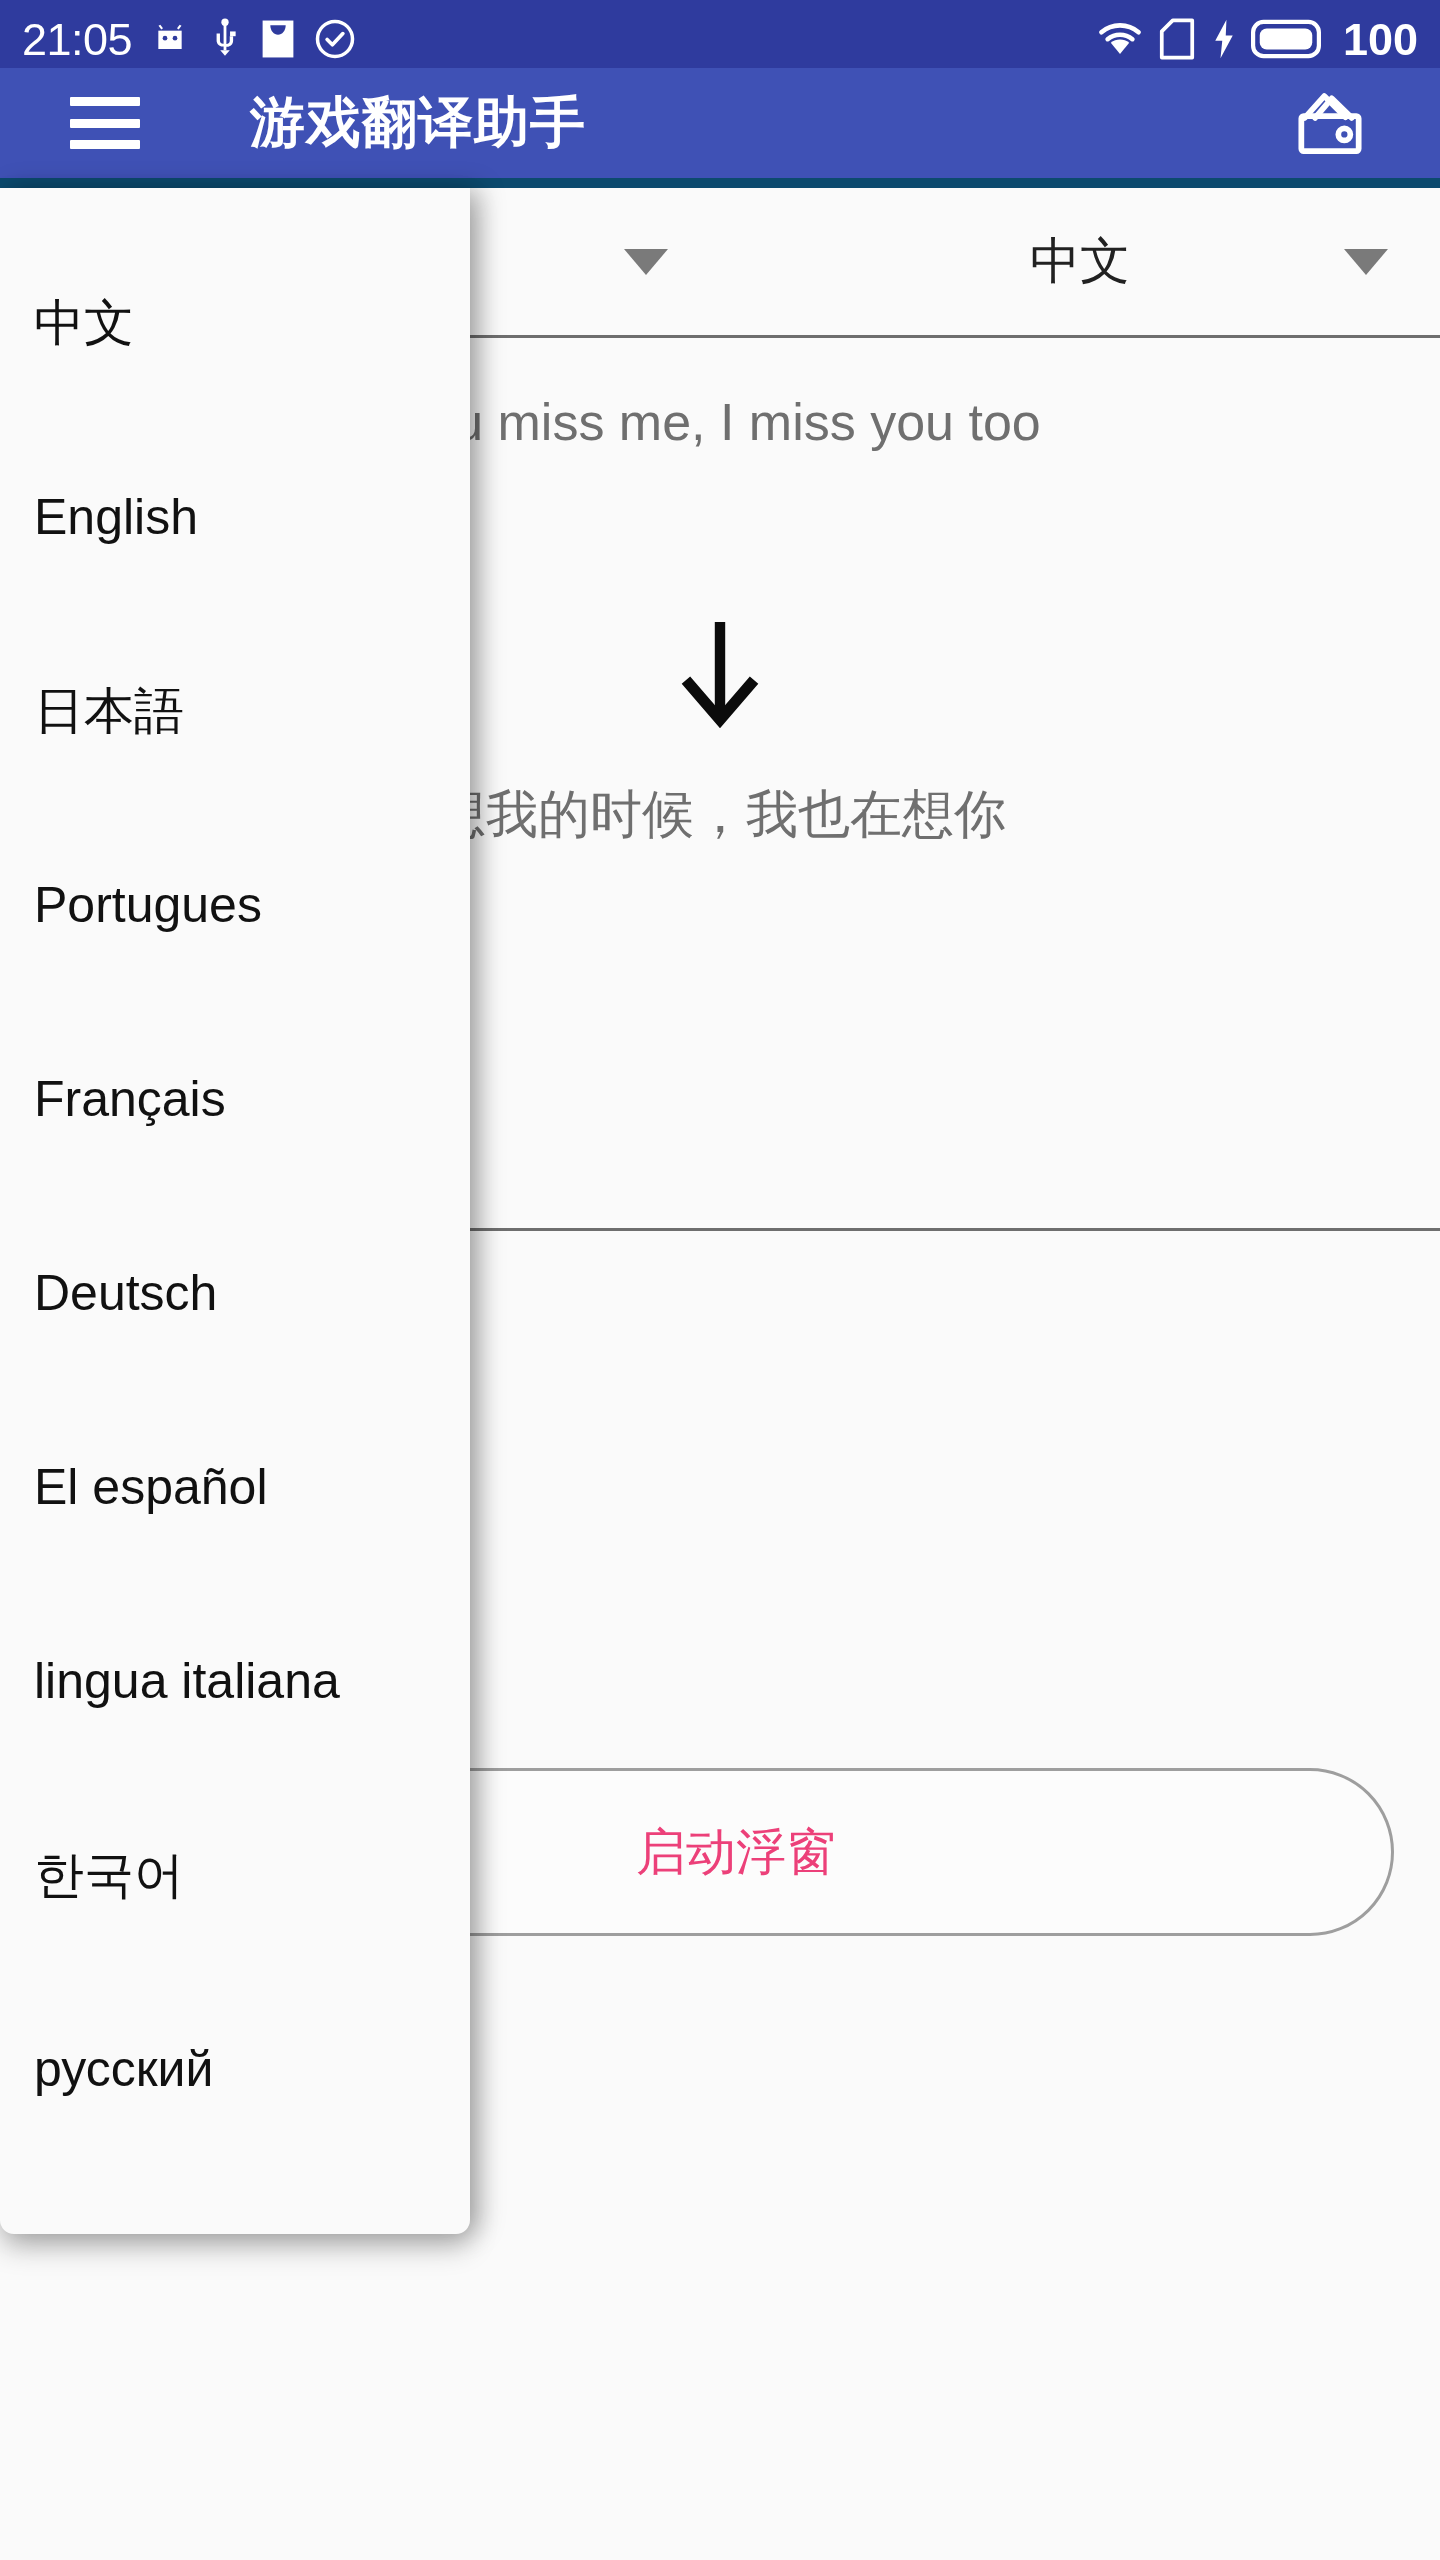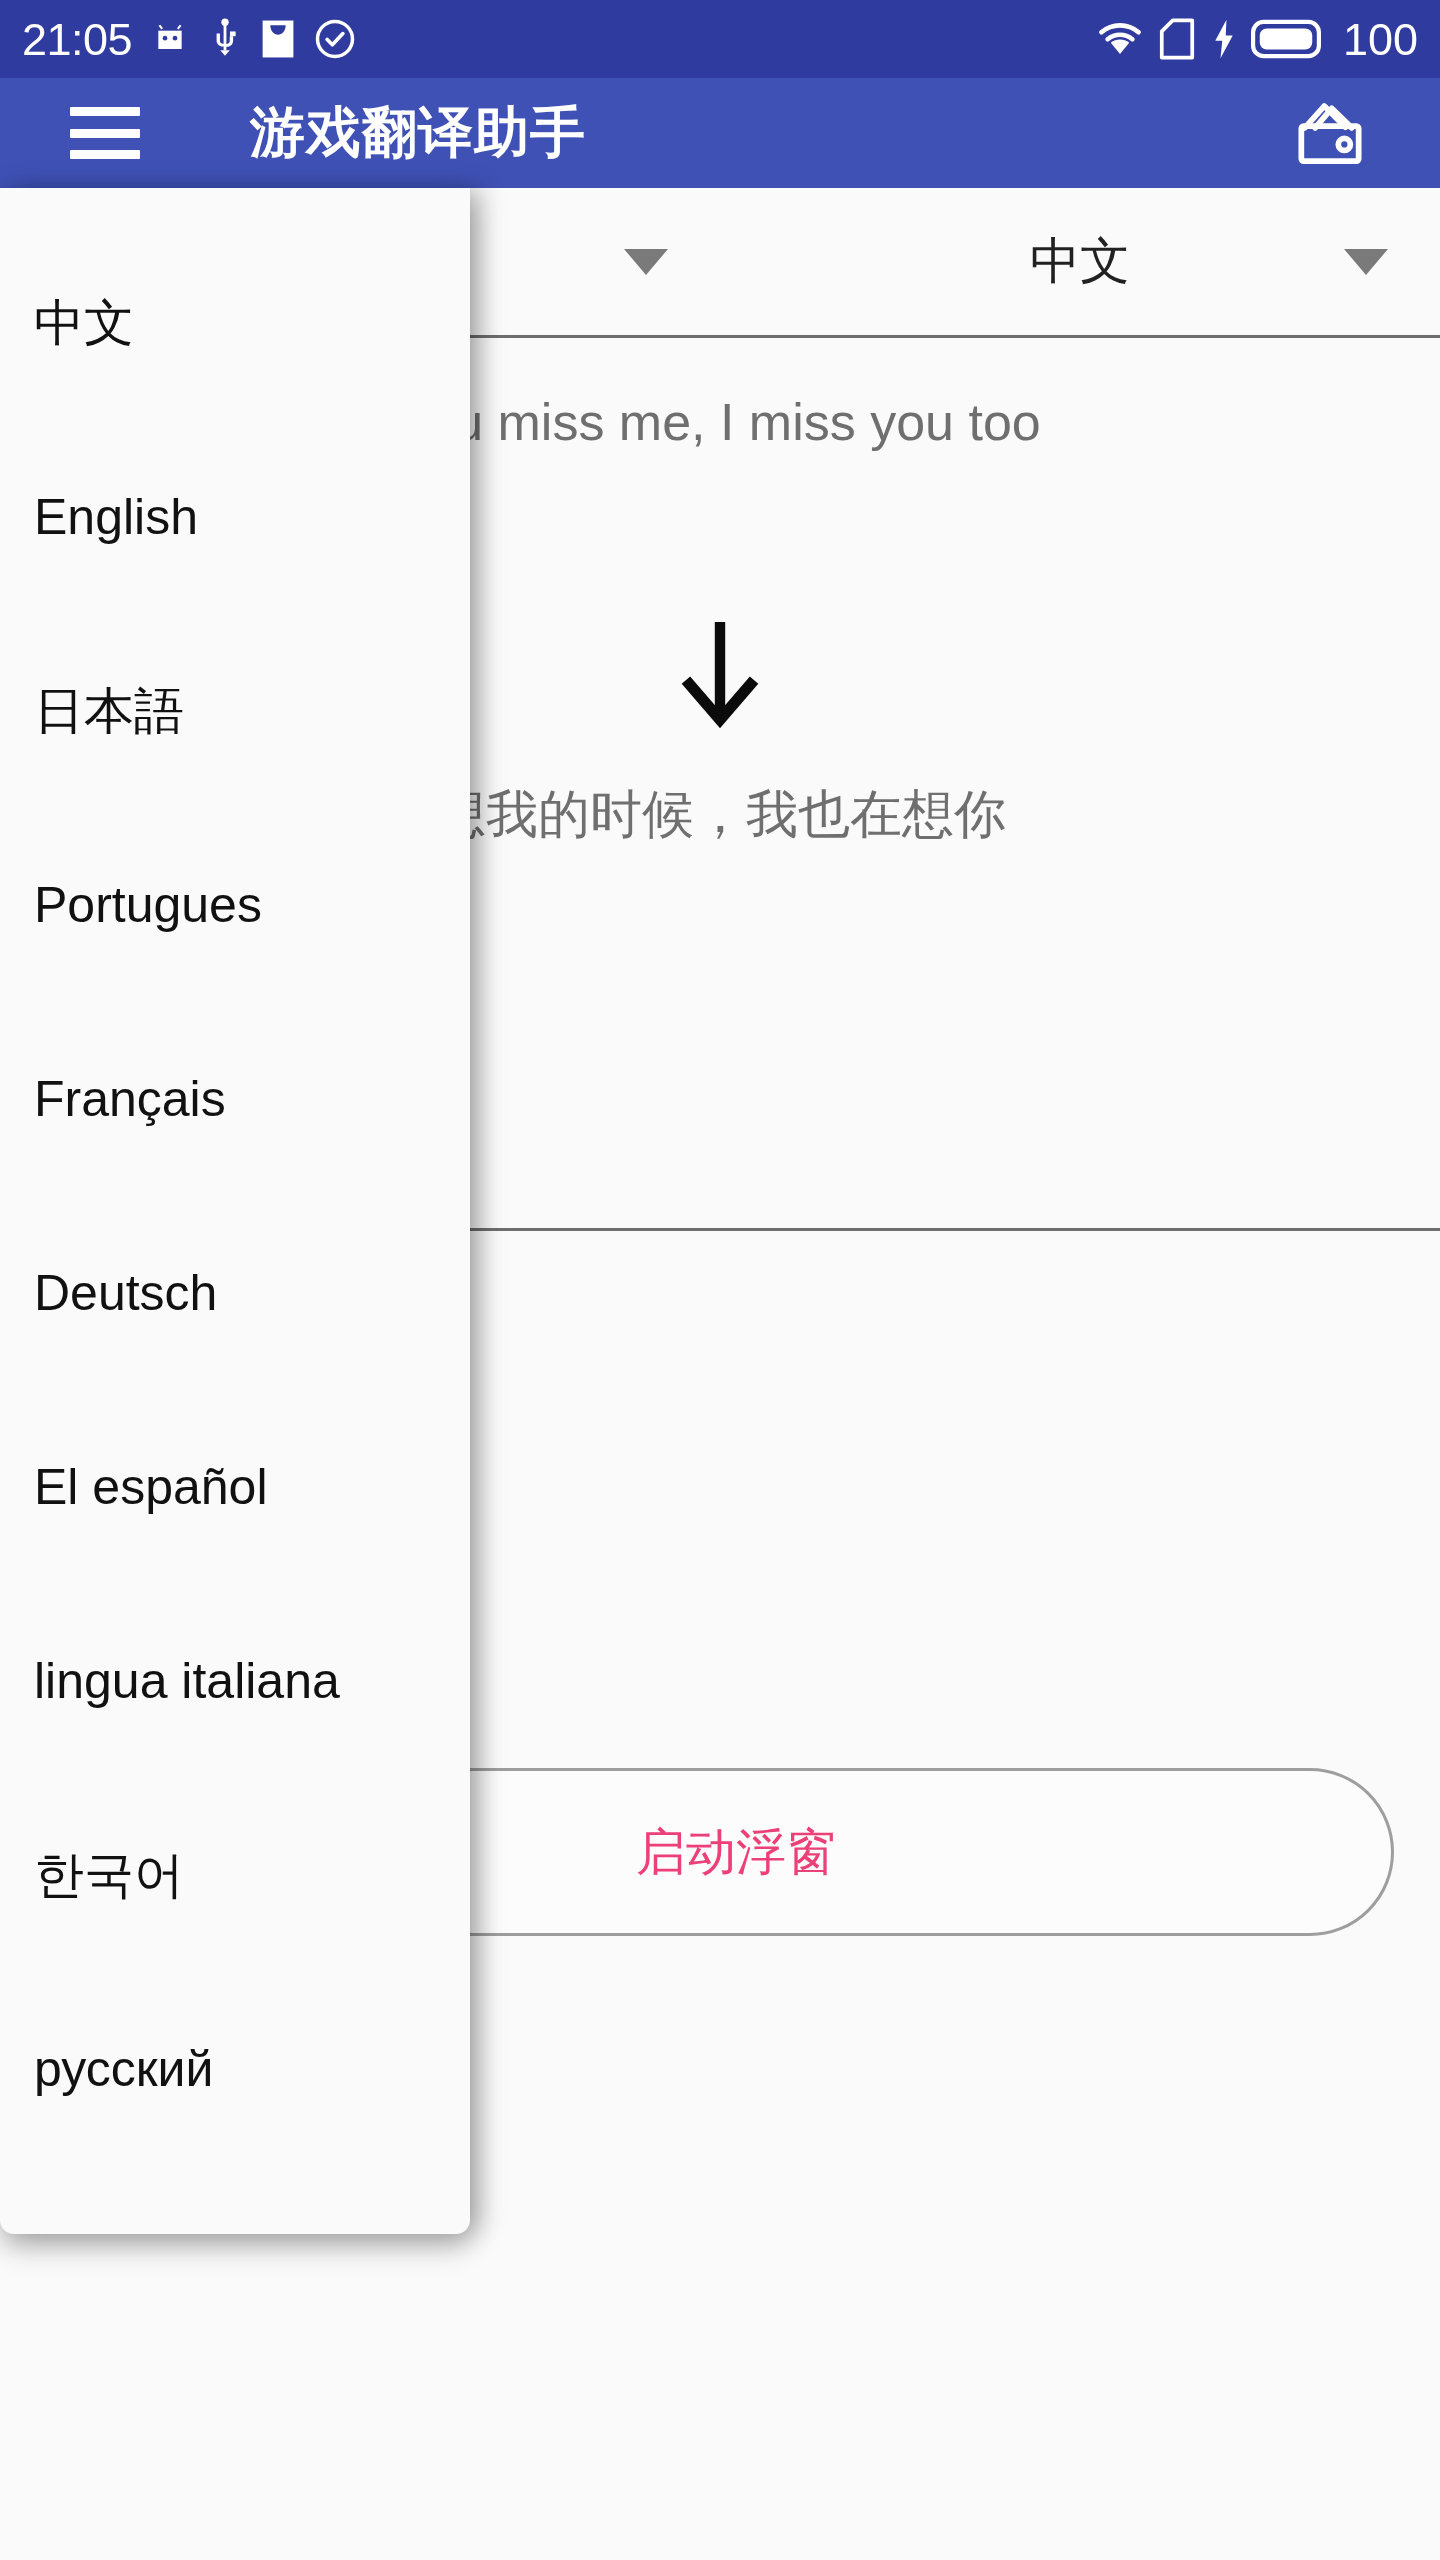--- a/index.html
+++ b/index.html
@@ -16,26 +16,26 @@
   .status-bar {
     position:absolute; top:0; left:0; width:1440px; height:78px;
     background:#2F3B9E; color:#FFFFFF;
     display:flex; align-items:center; justify-content:space-between;
     padding:0 22px;
   }
   .status-left, .status-right { display:flex; align-items:center; }
   .status-left { gap:18px; }
   .status-right { gap:14px; }
   .clock { font-size:45px; font-weight:400; letter-spacing:-0.5px; line-height:1; }
-  .batt-num { font-size:45px; font-weight:400; line-height:1; margin-left:8px; }
+  .batt-num { font-size:45px; font-weight:700; line-height:1; margin-left:8px; }
   .sicon { display:inline-flex; align-items:center; justify-content:center; }
 
   
   .app-bar {
-    position:absolute; top:78px; left:0; width:1440px; height:110px;
+    position:absolute; top:68px; left:0; width:1440px; height:110px;
     background:#3F51B5; color:#fff;
     display:flex; align-items:center;
   }
   .hamburger {
     width:70px; height:52px; margin-left:70px;
     display:flex; flex-direction:column; justify-content:space-between;
     cursor:pointer;
   }
   .hamburger span { display:block; width:70px; height:9px; background:#fff; border-radius:1px; }
   .app-title {

